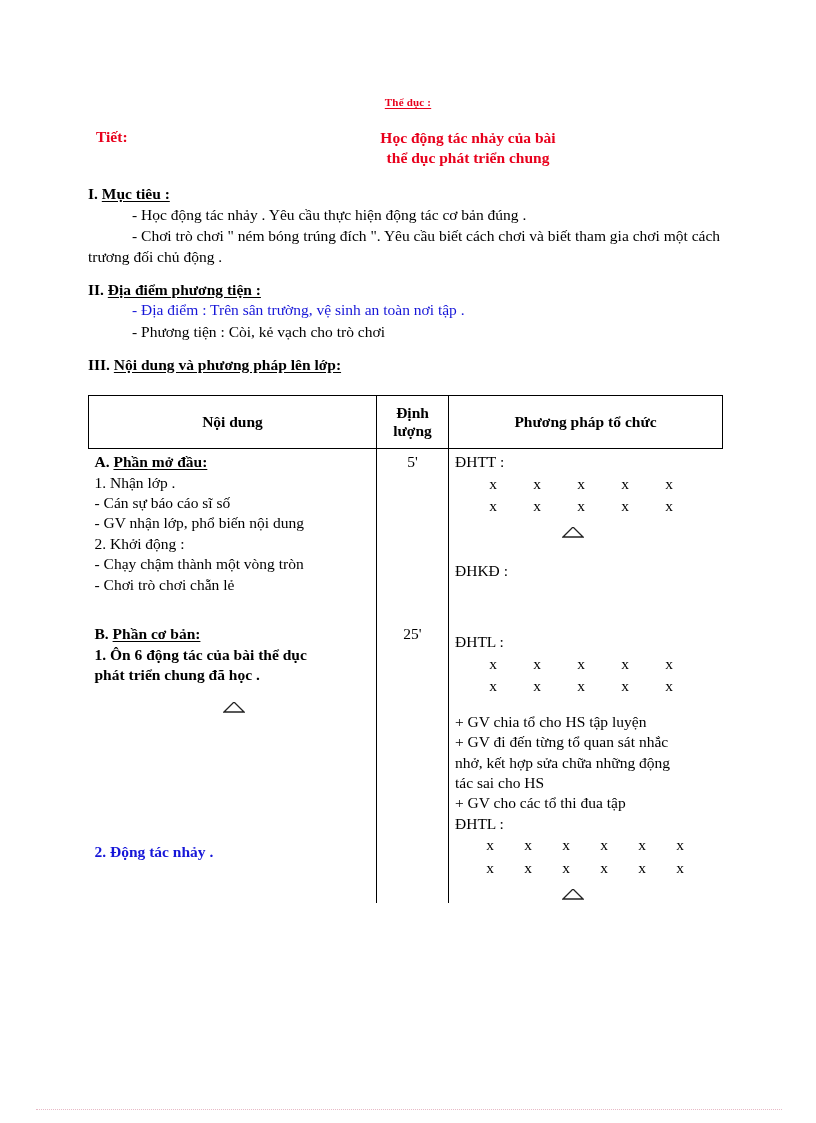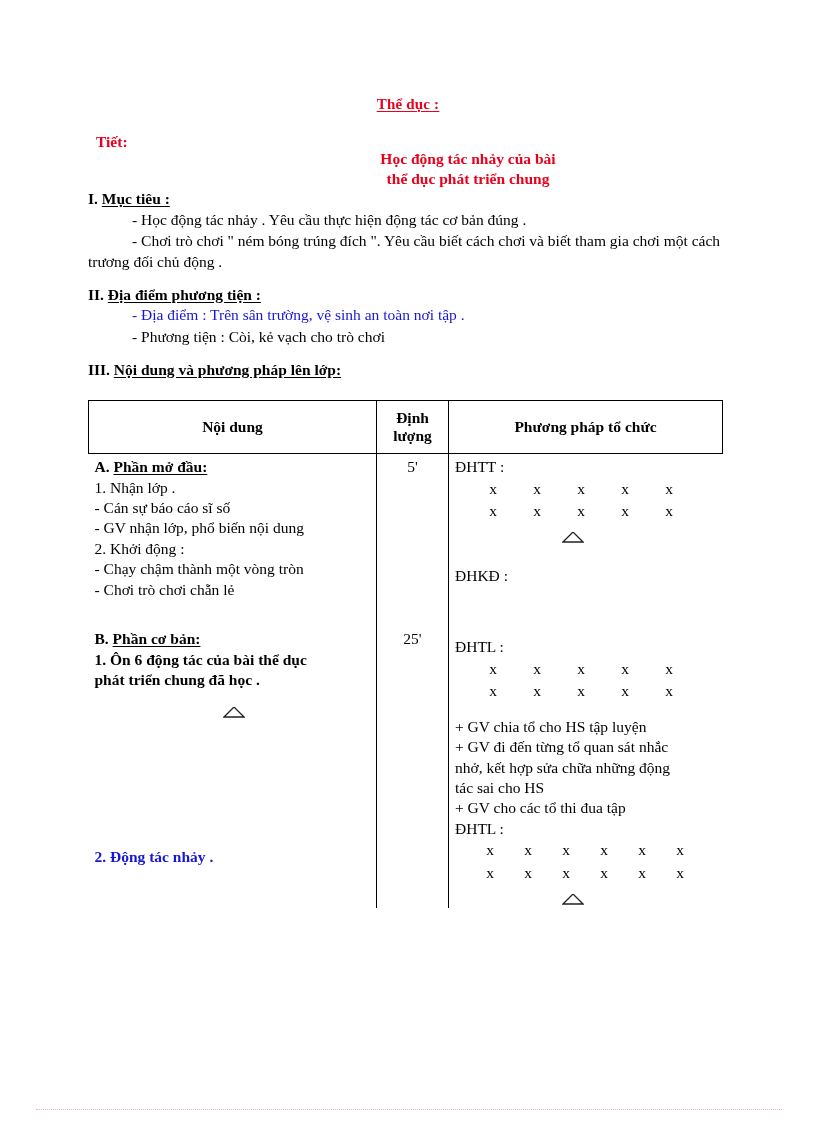--- a/index.html
+++ b/index.html
@@ -24,21 +24,21 @@
     left: 88px;
     top: 96px;
     width: 640px;
   }
 
   
   .title-center {
     text-align: center;
     color: #e8001c;
     font-weight: bold;
-    font-size: 15px;
+    font-size: 11px;
     letter-spacing: .2px;
   }
   .title-center .u {
     text-decoration: underline;
     text-underline-offset: 2px;
   }
   .tiet-row {
     position: relative;
     margin-top: 20px;
     height: 44px;
@@ -48,21 +48,21 @@
     position: absolute;
     left: 8px;
     top: 0;
     color: #e8001c;
     font-weight: bold;
     font-size: 15.5px;
   }
   .tiet-title {
     position: absolute;
     left: 170px;
-    top: 16px;
+    top: 0;
     width: 420px;
     text-align: center;
     color: #e8001c;
     font-weight: bold;
     font-size: 15.5px;
     line-height: 1.32;
   }
 
   
   .sec-head {

